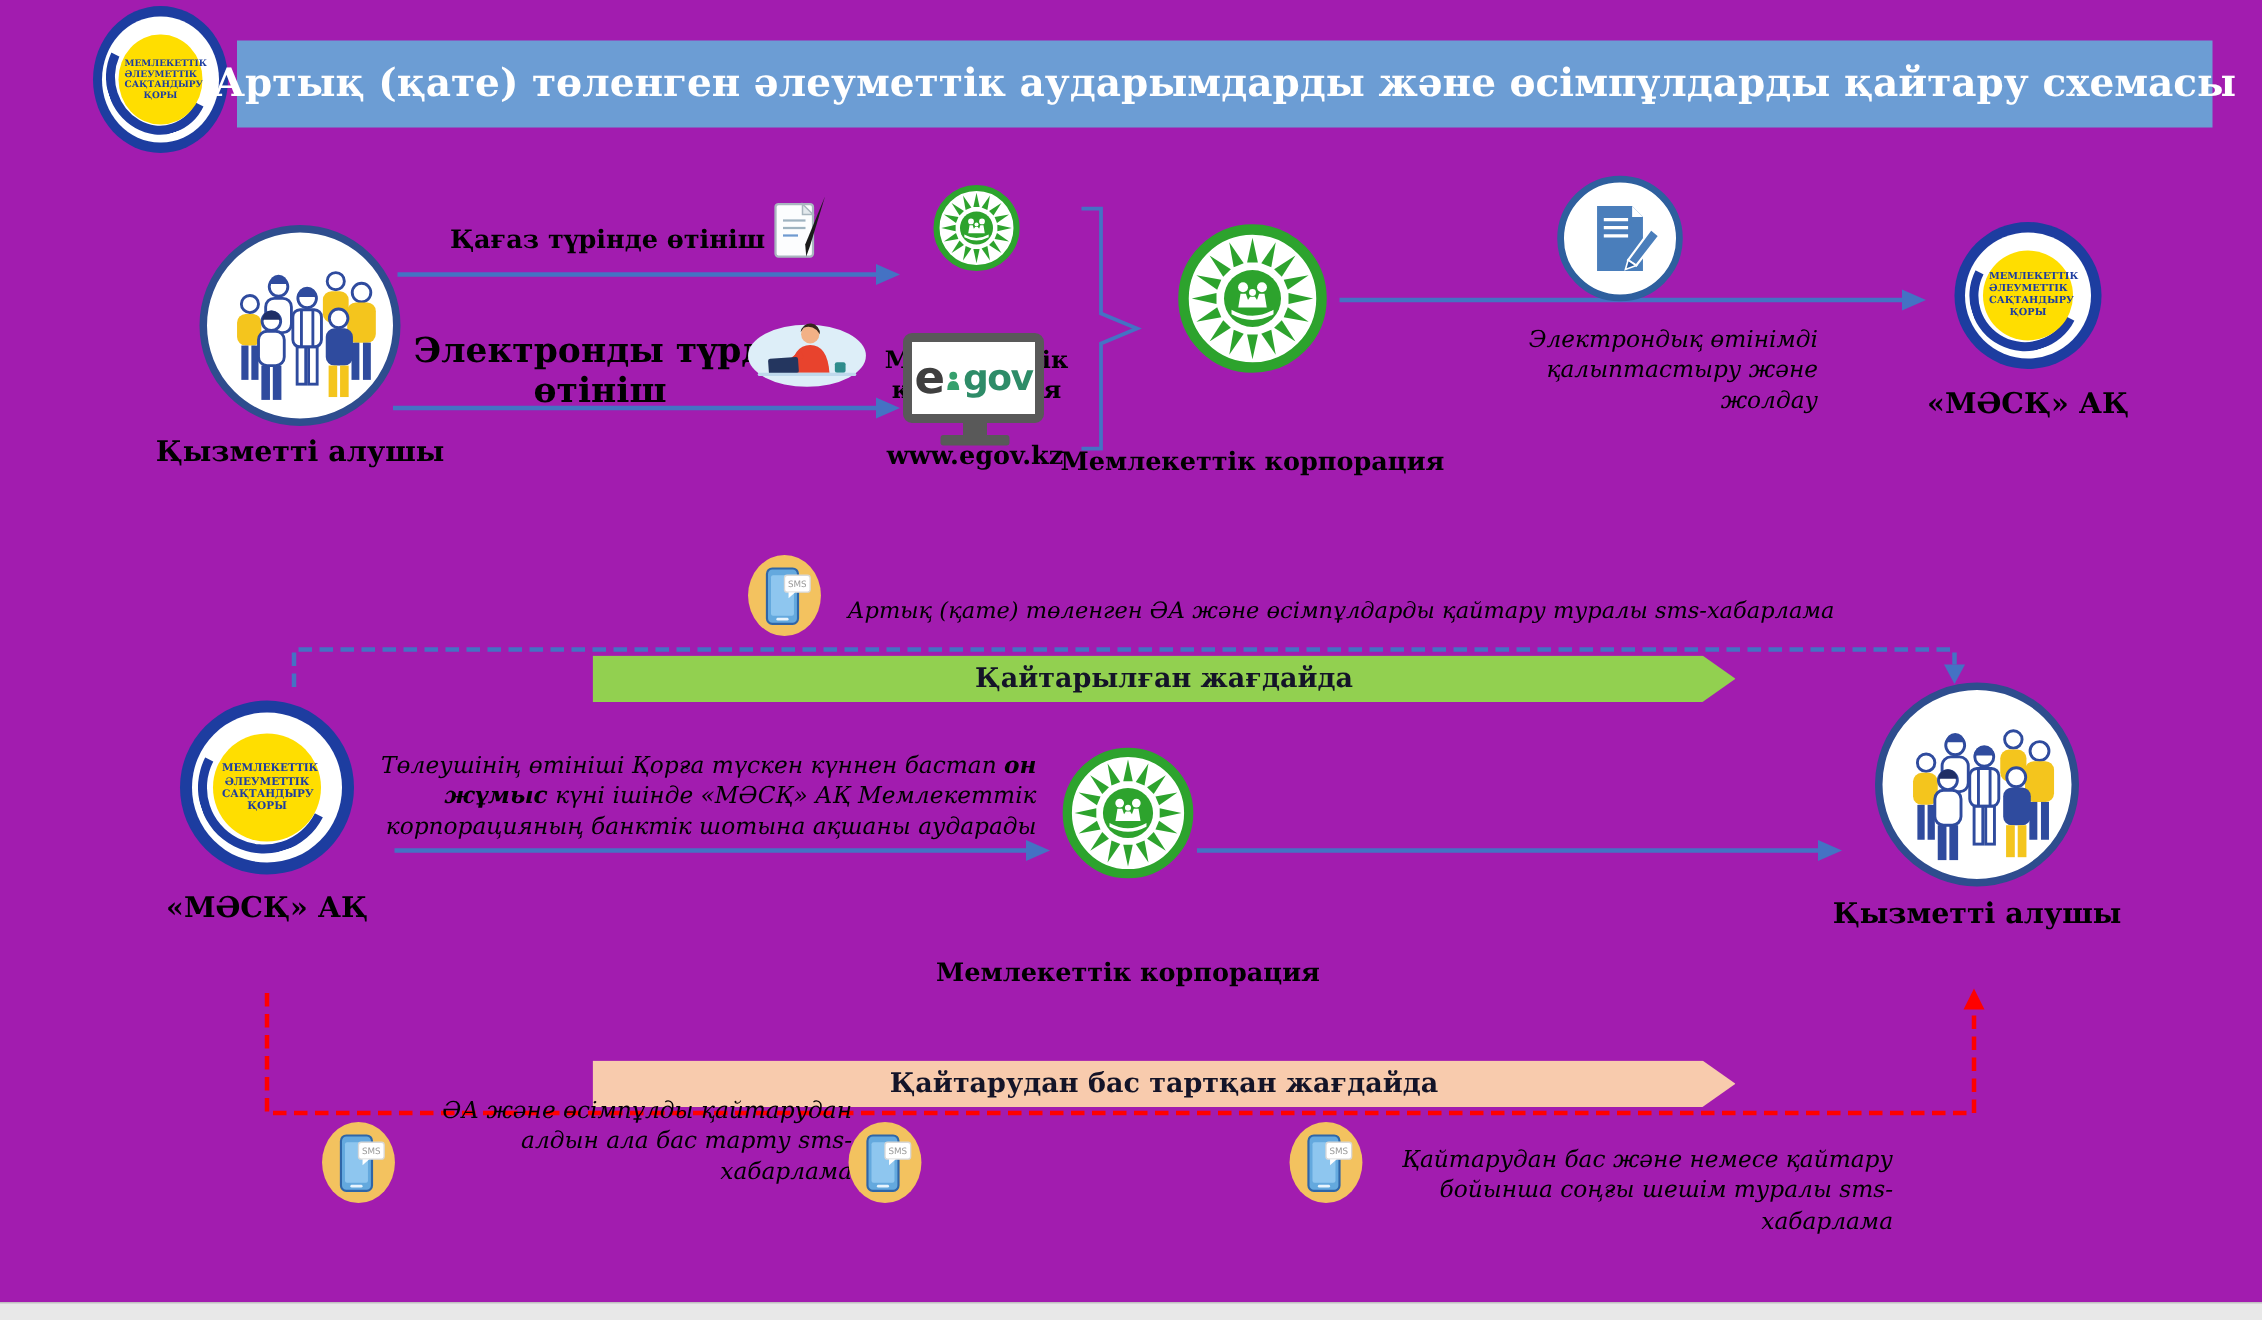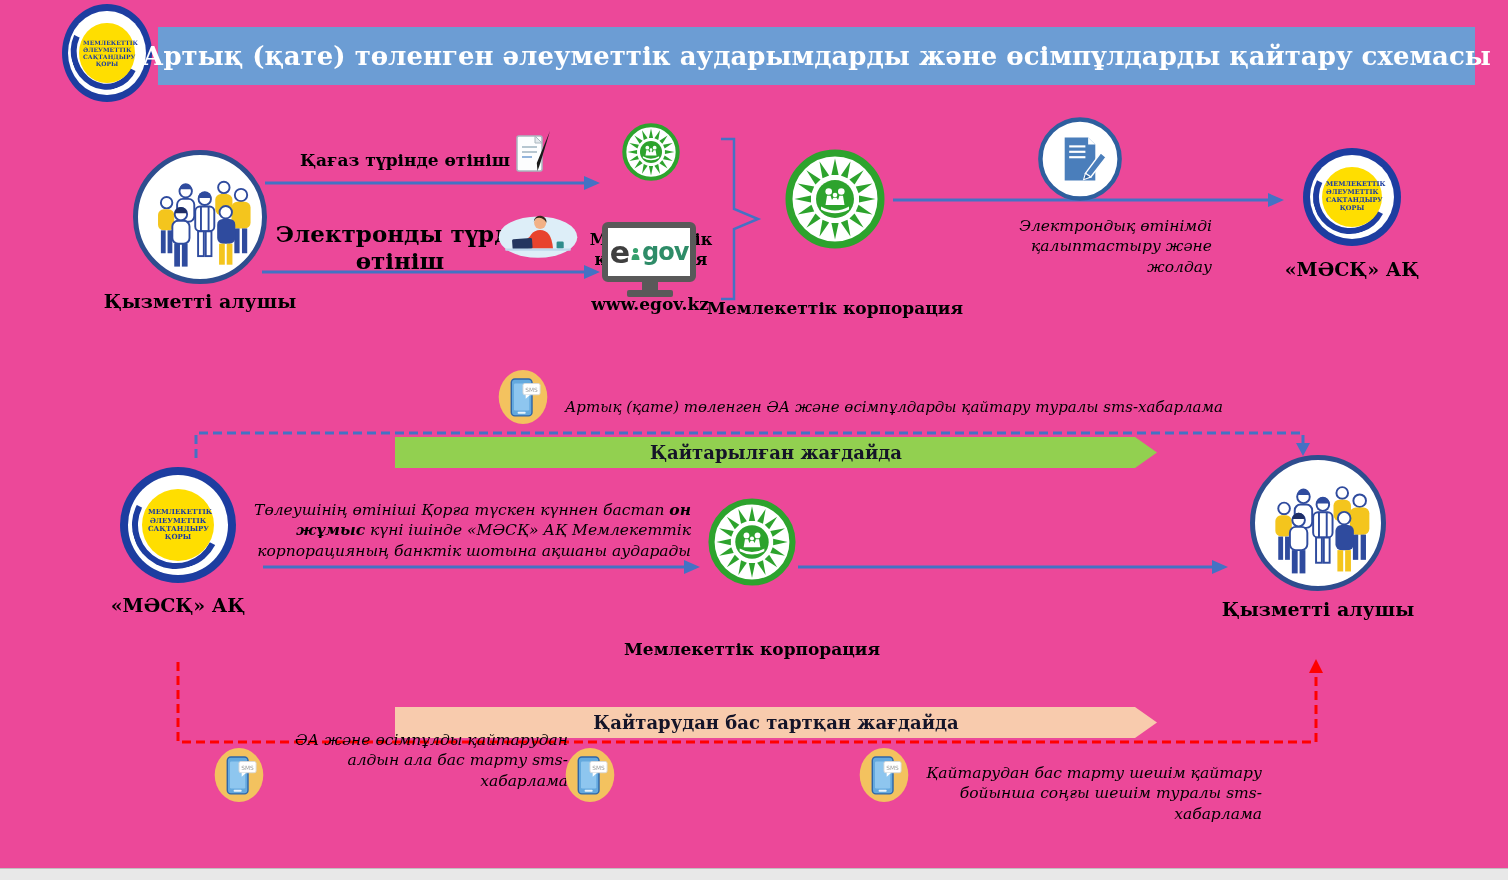--- a/index.html
+++ b/index.html
@@ -1,16 +1,16 @@
 <!DOCTYPE html>
 <html><head>
 <meta charset="utf-8">
 <style>
   html,body{margin:0;padding:0;background:#fff;}
-  #canvas{position:relative;width:1508px;height:880px;background:#ec4899;overflow:hidden;
+  #canvas{position:relative;width:1508px;height:880px;background:#a21caf;overflow:hidden;
           font-family:"DejaVu Serif","Liberation Serif",serif;color:#000;}
   .abs{position:absolute;}
   .ctr{text-align:center;}
   .bold{font-weight:700;}
   .ital{font-style:italic;}
   
   .title-bar{left:158px;top:27px;width:1317px;height:58px;background:#6C9DD4;
              display:flex;align-items:center;justify-content:center;}
   .title-text{color:#fff;font-weight:700;font-size:26px;white-space:nowrap;}
   
@@ -285,16 +285,16 @@
     </svg>
   <div class="abs note" style="left:268px;top:730px;width:300px;">ӘА және өсімпұлды қайтарудан алдын ала бас тарту sms-хабарлама</div>
 
   <svg class="abs" style="left:563px;top:746px;" width="54" height="58" viewBox="0 0 60 64">
       <use href="#smsicon"></use>
     </svg>
 
   <svg class="abs" style="left:857px;top:746px;" width="54" height="58" viewBox="0 0 60 64">
       <use href="#smsicon"></use>
     </svg>
-  <div class="abs note" style="left:912px;top:763px;width:350px;">Қайтарудан бас тарту шешім қайтару бойынша соңғы шешім туралы sms-хабарлама</div>
+  <div class="abs note" style="left:912px;top:763px;width:350px;">Қайтарудан бас және немесе қайтару бойынша соңғы шешім туралы sms-хабарлама</div>
 
   <div class="abs footer"></div>
 </div>
 
 </body></html>

